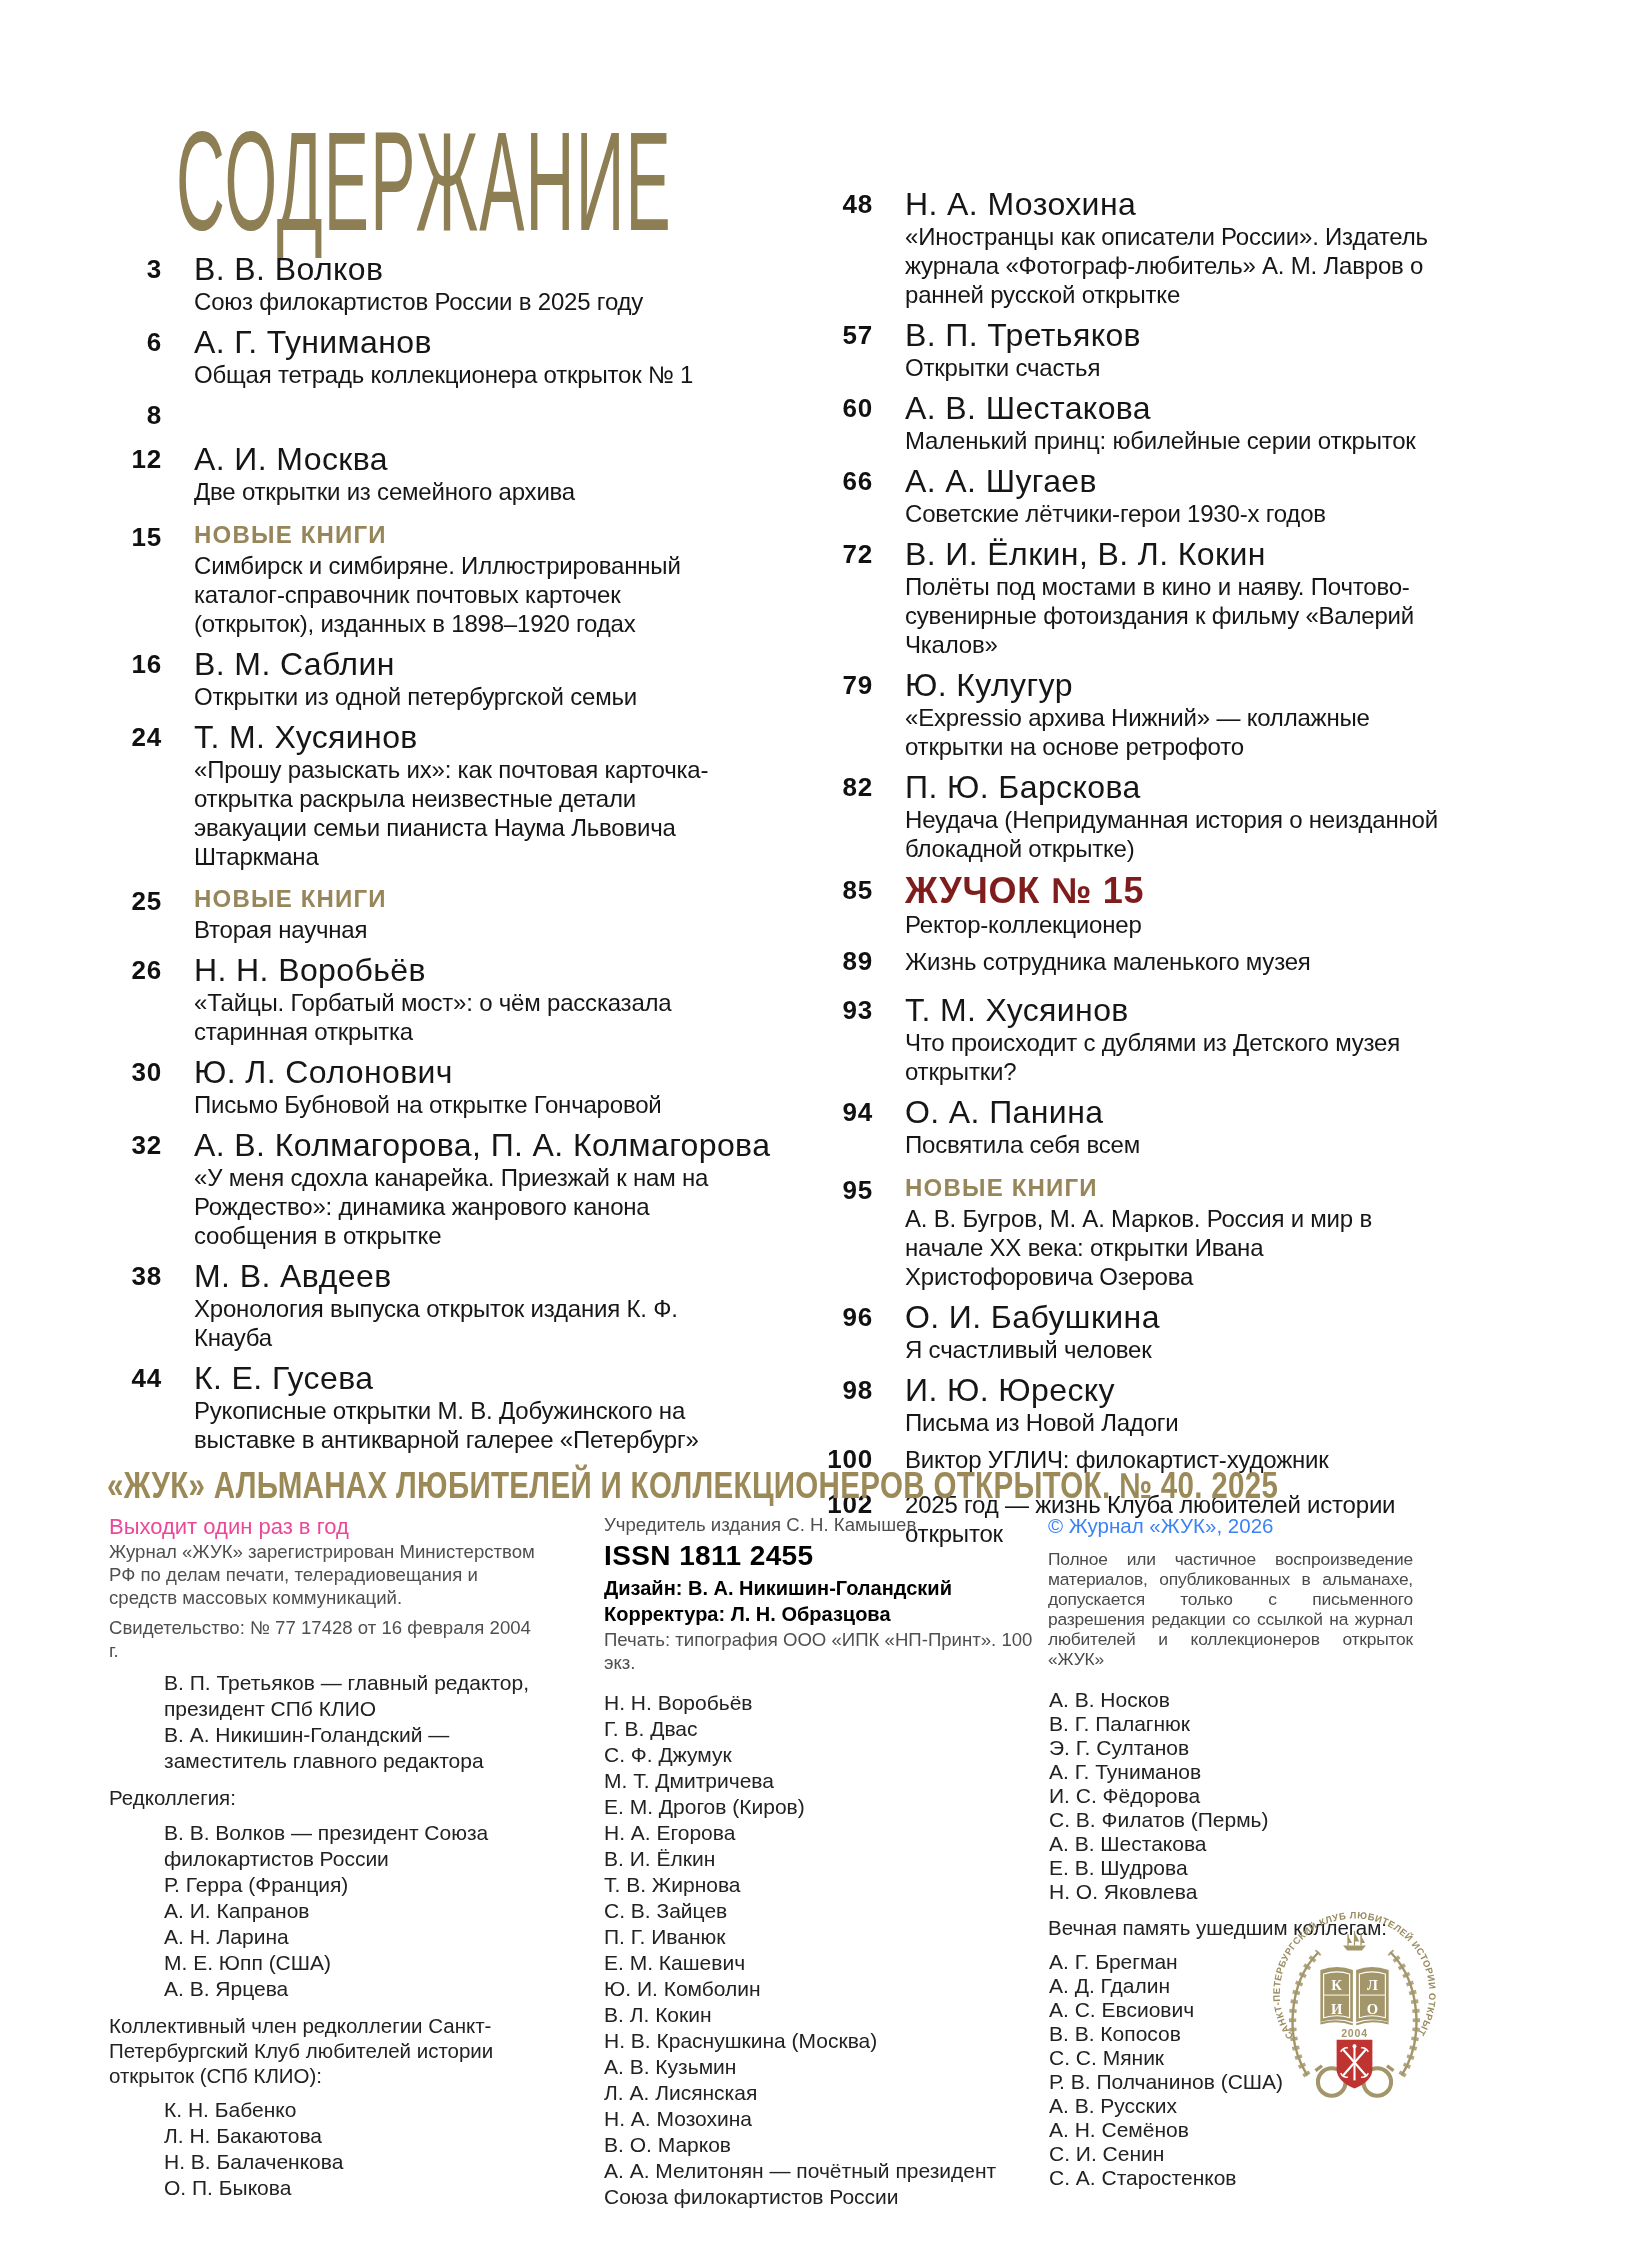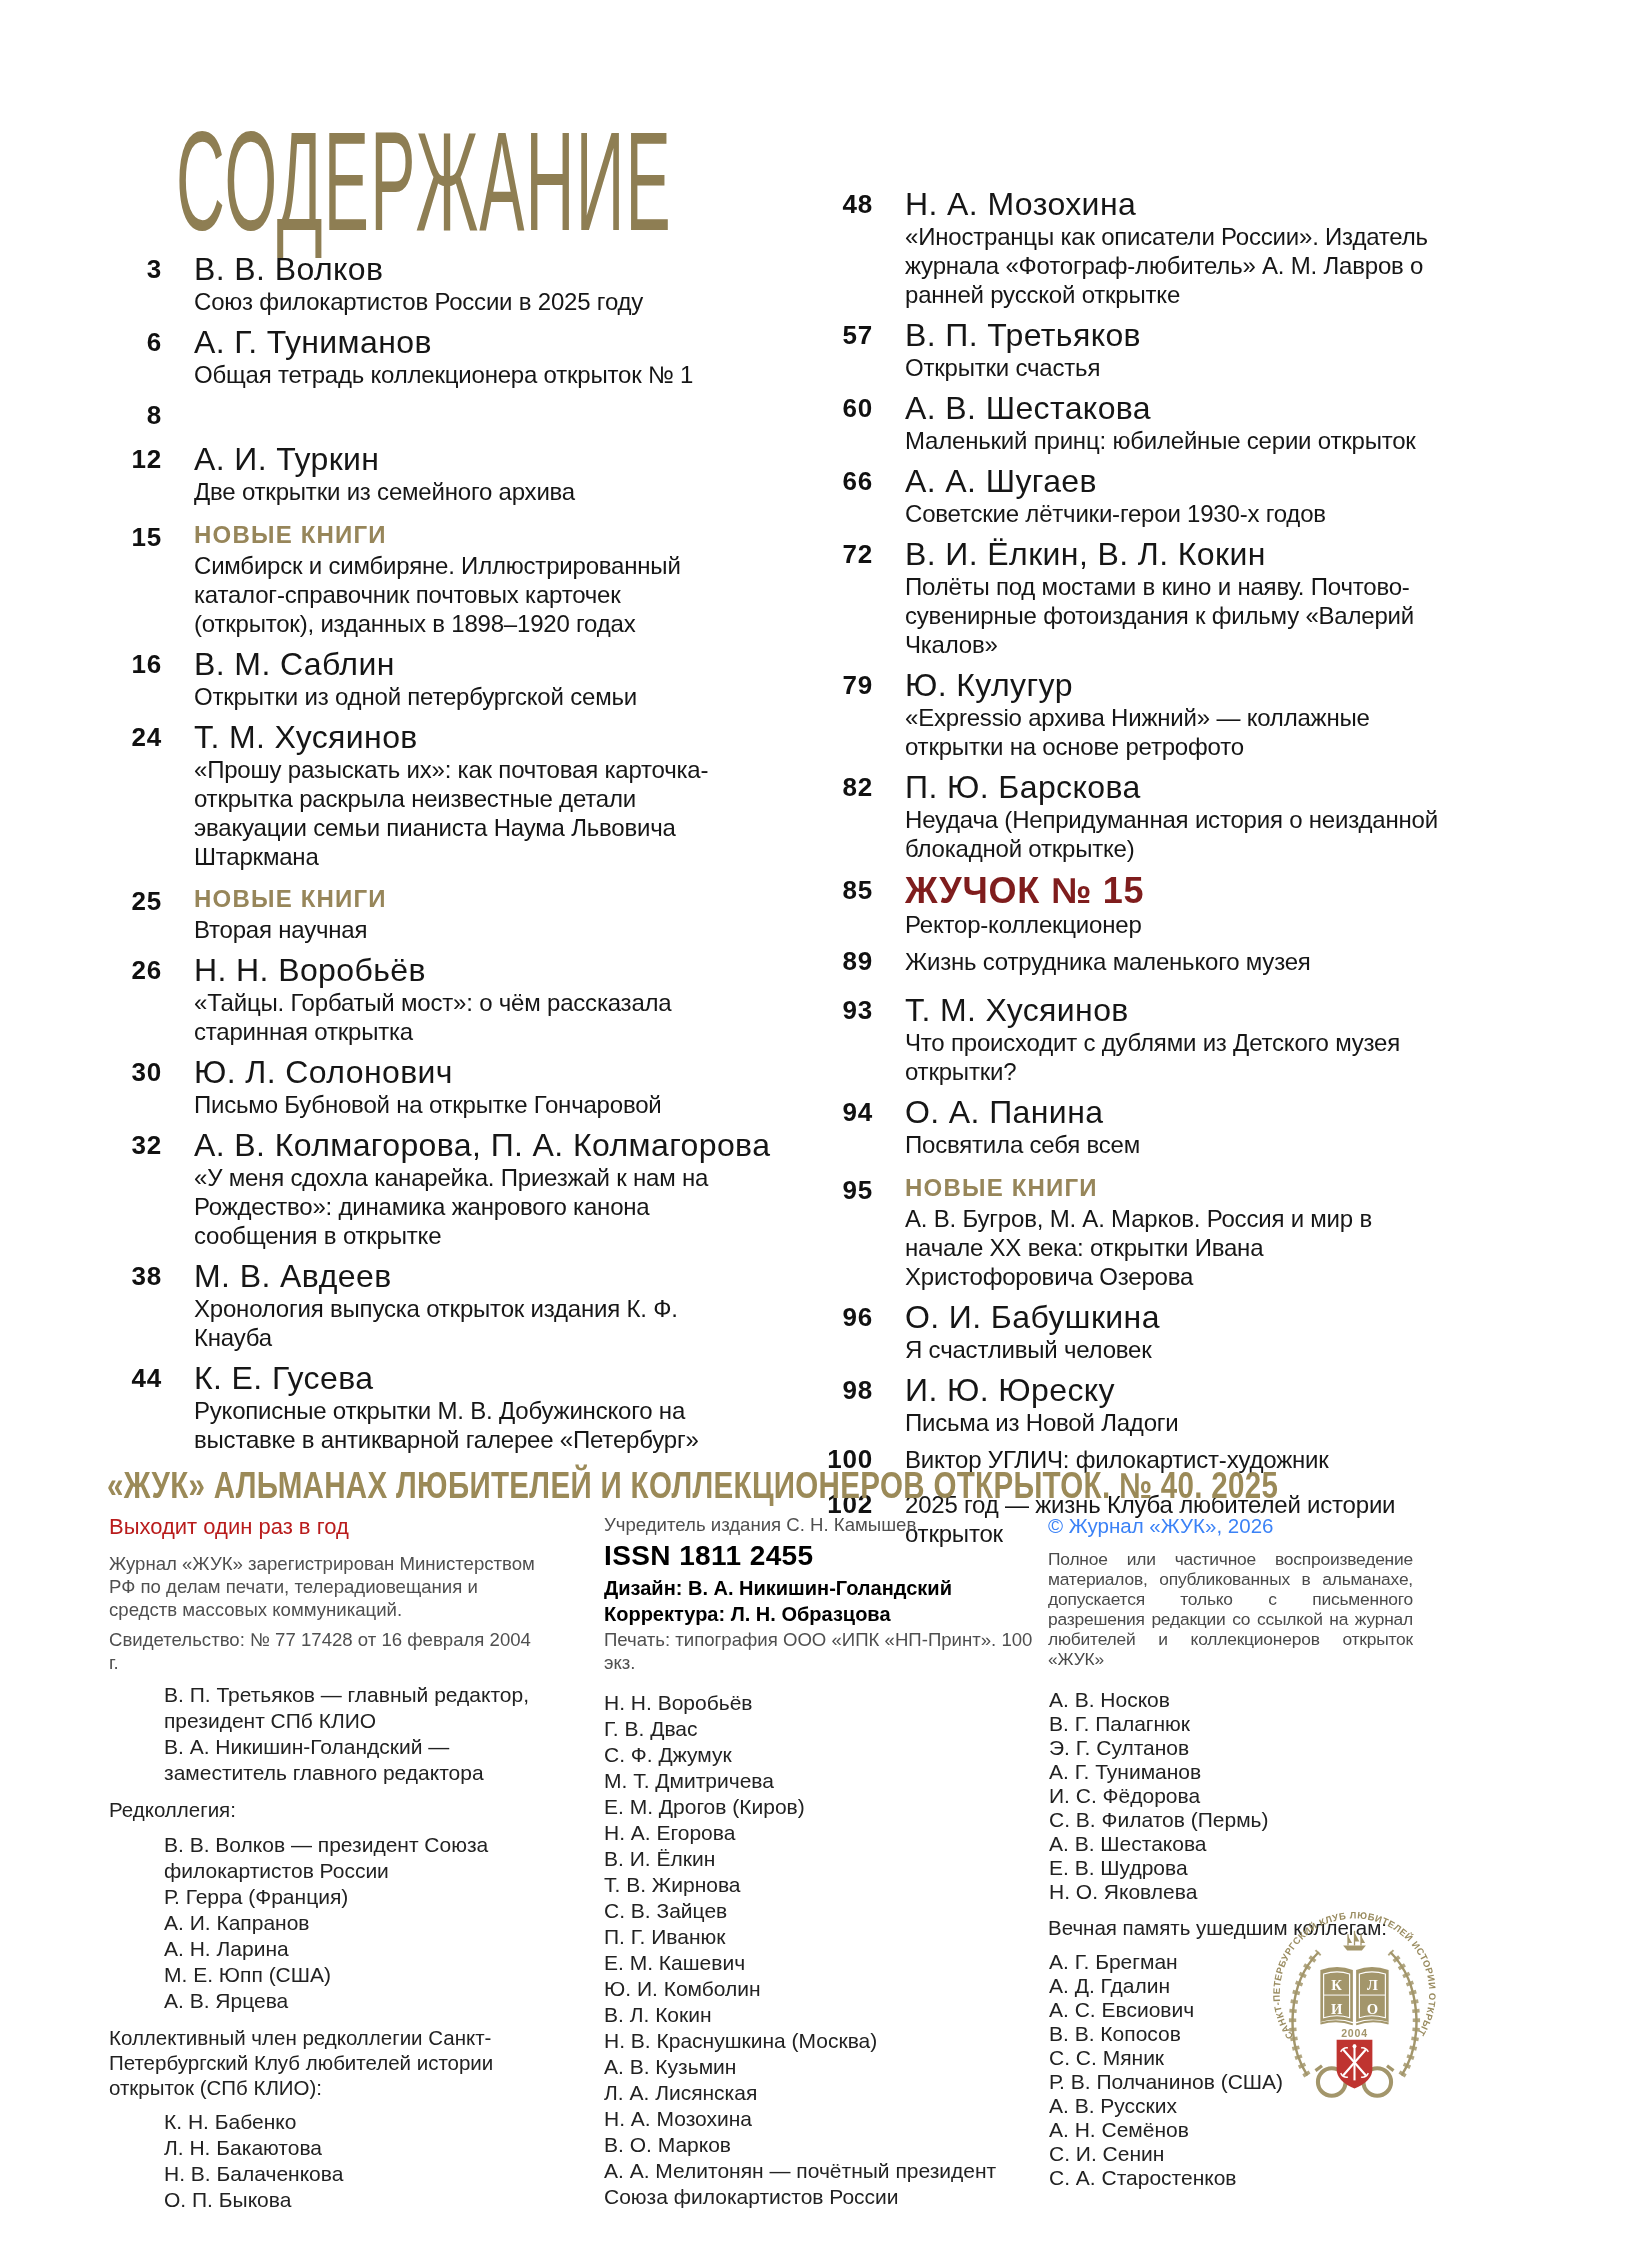--- a/index.html
+++ b/index.html
@@ -41,21 +41,21 @@
   .banner{
     position:absolute;left:107px;top:1465px;
     font-size:36px;font-weight:700;color:#9b8a58;letter-spacing:0.4px;
     white-space:nowrap;transform:scaleX(.82);transform-origin:left top;
   }
   
   .mh{position:absolute;top:1513px;font-size:20.5px;line-height:25px;color:#2a2a2a;}
   .mh.col1{left:109px;width:433px;}
   .mh.col2{left:604px;width:447px;}
   .mh.col3{left:1048px;width:379px;}
-  .mh-lead{font-size:22px;line-height:27px;color:#b91c1c;margin-bottom:12px;}
+  .mh-lead{font-size:22px;line-height:27px;color:#ec4899;margin-bottom:0;}
   .mh-gray{font-size:18.6px;line-height:23px;color:#4f4f4f;margin-bottom:7px;}
   .mh-label{font-size:20.5px;line-height:25px;color:#222;margin:11px 0 9.5px;}
   .mh-issn{font-weight:700;font-size:28px;letter-spacing:0.4px;color:#000;margin:4.7px 0 8px;}
   .mh-bold{font-weight:700;font-size:20px;line-height:24.5px;color:#000;margin-bottom:1.6px;}
   .mh-copy{font-weight:400;font-size:20.5px;color:#3b82f6;margin-bottom:11px;}
   .mh-just{font-size:17.4px;line-height:20px;color:#4a4a4a;text-align:justify;
            letter-spacing:-0.2px;margin-bottom:19px;width:365px;}
   .mh-names{margin:8px 0 11px;}
   .mh-names.indent{margin-left:55px;}
   .col3 .mh-names.indent{margin-left:1px;}
@@ -86,21 +86,21 @@
           <div class="toc-name">А. Г. Туниманов</div>
           <div class="toc-sub">Общая тетрадь коллекционера открыток № 1</div>
         </div>
       </div>
       <div class="toc-entry author">
         <div class="toc-num">8</div>
       </div>
       <div class="toc-entry author">
         <div class="toc-num">12</div>
         <div class="toc-body">
-          <div class="toc-name">А. И. Туркин</div>
+          <div class="toc-name">А. И. Москва</div>
           <div class="toc-sub">Две открытки из семейного архива</div>
         </div>
       </div>
       <div class="toc-entry section">
         <div class="toc-num">15</div>
         <div class="toc-body">
           <div class="toc-section-h">НОВЫЕ КНИГИ</div>
           <div class="toc-sub">Симбирск и симбиряне. Иллюстрированный каталог-справочник почтовых карточек (открыток), изданных в 1898–1920 годах</div>
         </div>
       </div>

